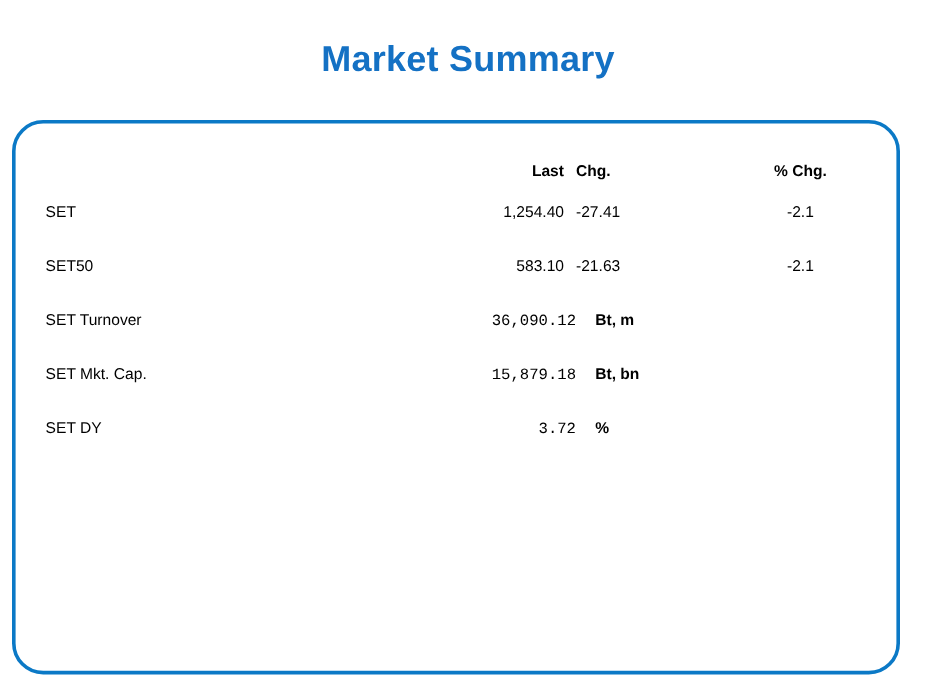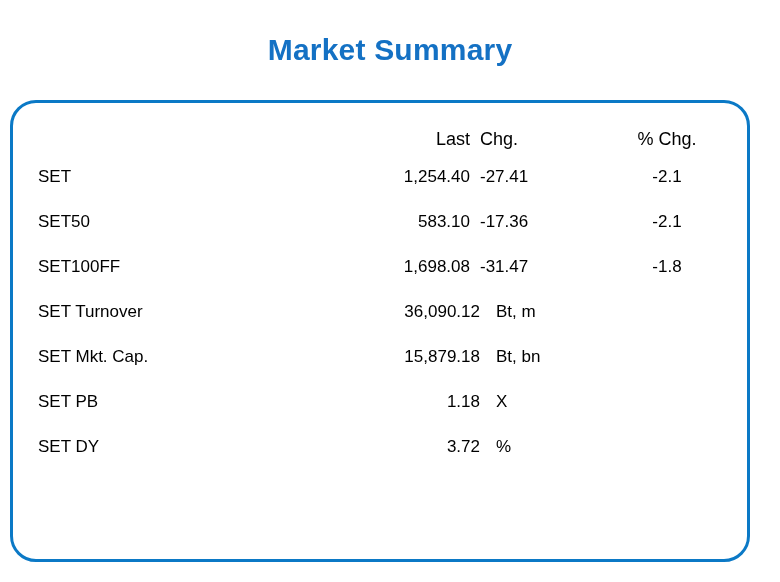--- a/index.html
+++ b/index.html
@@ -43,30 +43,30 @@
   }
   table.summary {
     position: absolute;
     left: 10px;
     top: 100px;
     width: 740px;
     border-collapse: collapse;
     table-layout: fixed;
   }
   table.summary th, table.summary td {
-    font-size: 17px;
+    font-size: 13px;
     font-weight: normal;
     padding: 0;
     height: 45px;
     vertical-align: middle;
     white-space: nowrap;
   }
   table.summary thead th {
-    font-weight: normal;
-    font-size: 18px;
+    font-weight: bold;
+    font-size: 13px;
     height: 50px;
     vertical-align: bottom;
     padding-bottom: 4px;
   }
   col.c-label { width: 310px; }
   col.c-last  { width: 160px; }
   col.c-chg   { width: 130px; }
   col.c-pchg  { width: 140px; }
   .lbl {
     text-align: left;
@@ -86,24 +86,26 @@
   }
   .wide {
     text-align: left;
     padding-left: 0 !important;
   }
   .wide-inner {
     display: inline-block;
     width: 160px;
     text-align: right;
     padding-right: 10px;
+    font-family: Liberation Mono, monospace;
   }
   .wide-unit {
     display: inline-block;
     padding-left: 6px;
+    font-weight: bold;
   }
 </style>
 </head>
 <body>
 
 <div class="page">
 
   <div class="title">Market Summary</div>
 
   <div class="panel"></div>
@@ -126,48 +128,36 @@
     <tbody>
       <tr>
         <td class="lbl">SET</td>
         <td class="num">1,254.40</td>
         <td class="num-chg">-27.41</td>
         <td class="num-pchg">-2.1</td>
       </tr>
       <tr>
         <td class="lbl">SET50</td>
         <td class="num">583.10</td>
-        <td class="num-chg">-17.36</td>
+        <td class="num-chg">-21.63</td>
         <td class="num-pchg">-2.1</td>
-      </tr>
-      <tr>
-        <td class="lbl">SET100FF</td>
-        <td class="num">1,698.08</td>
-        <td class="num-chg">-31.47</td>
-        <td class="num-pchg">-1.8</td>
       </tr>
       <tr>
         <td class="lbl">SET  Turnover</td>
         <td class="wide" colspan="3">
           <span class="wide-inner">36,090.12</span><span class="wide-unit">Bt,  m</span>
         </td>
       </tr>
       <tr>
         <td class="lbl">SET  Mkt. Cap.</td>
         <td class="wide" colspan="3">
           <span class="wide-inner">15,879.18</span><span class="wide-unit">Bt,  bn</span>
         </td>
       </tr>
       <tr>
-        <td class="lbl">SET  PB</td>
-        <td class="wide" colspan="3">
-          <span class="wide-inner">1.18</span><span class="wide-unit">X</span>
-        </td>
-      </tr>
-      <tr>
         <td class="lbl">SET  DY</td>
         <td class="wide" colspan="3">
           <span class="wide-inner">3.72</span><span class="wide-unit">%</span>
         </td>
       </tr>
     </tbody>
   </table>
 
 </div>
 

